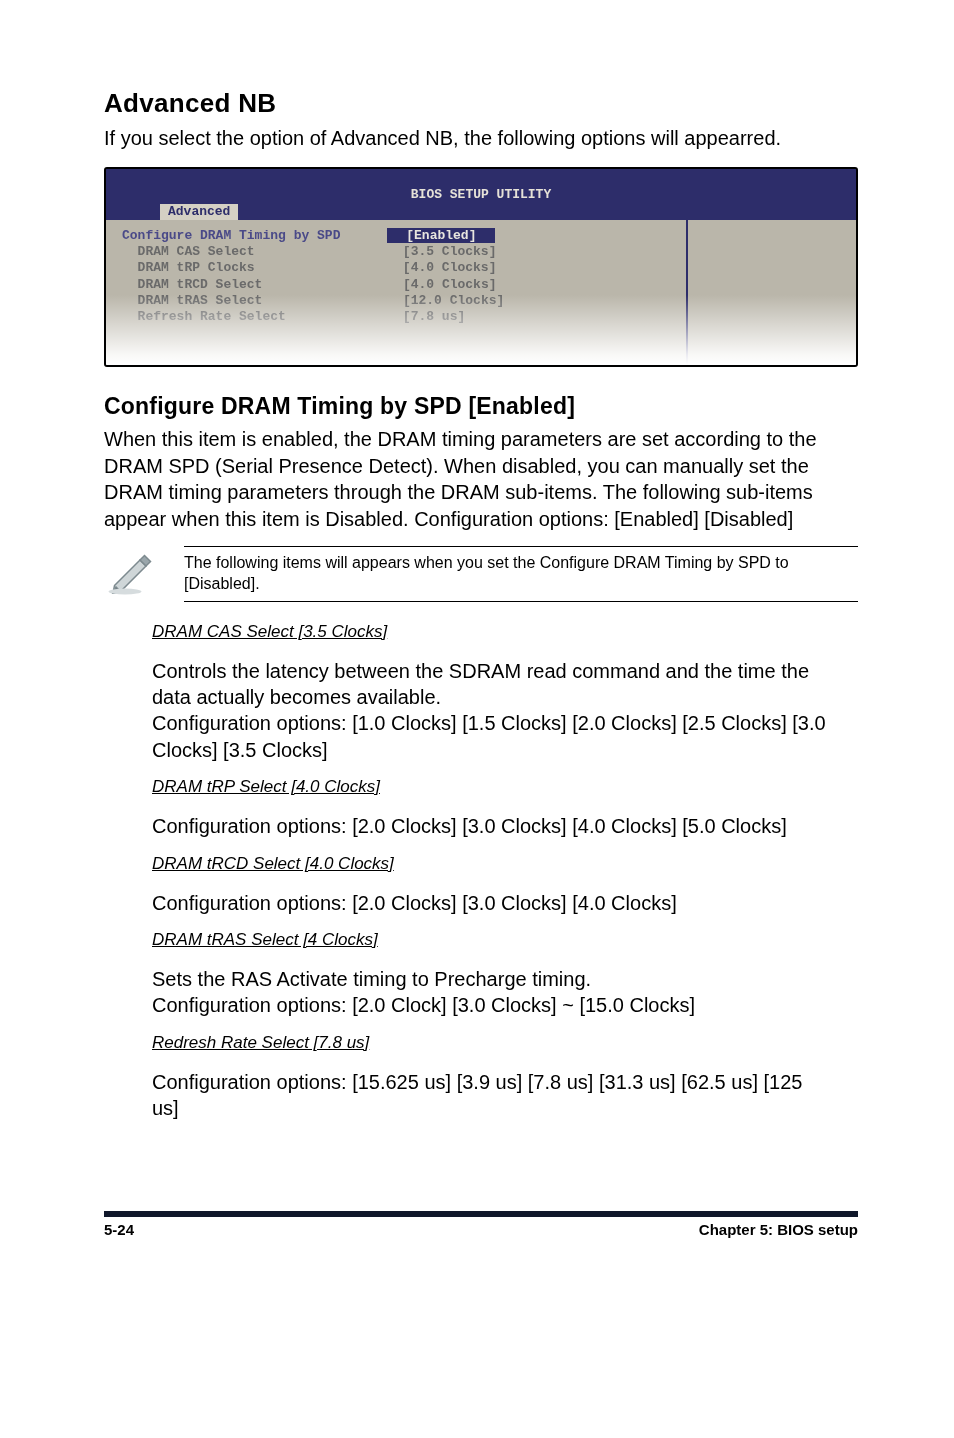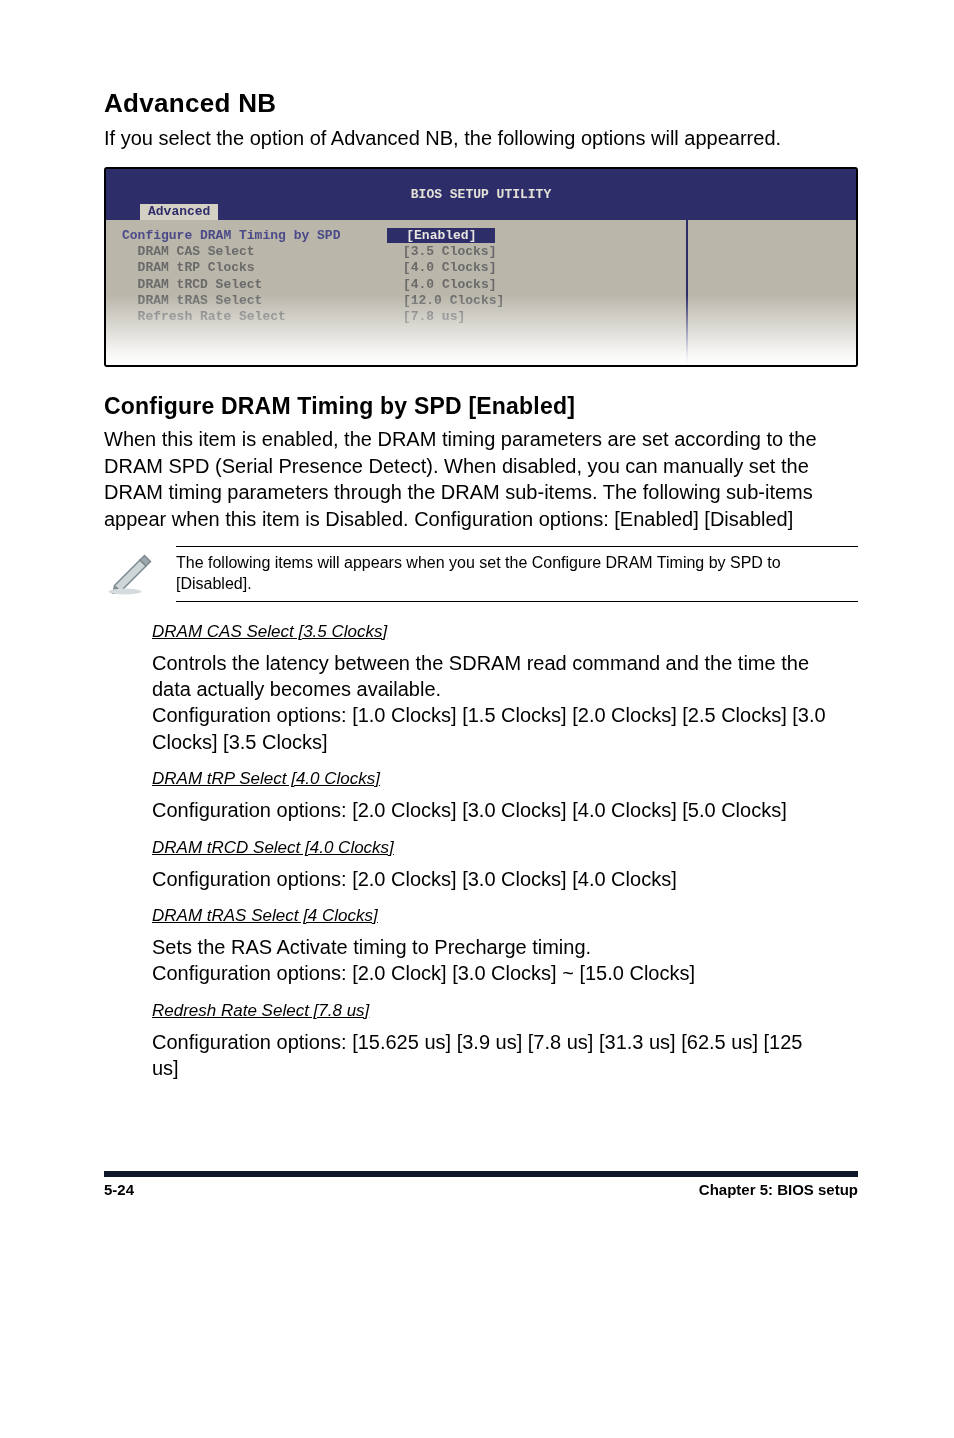--- a/index.html
+++ b/index.html
@@ -31,21 +31,21 @@
     color: #e6e2d8;
     text-align: center;
     padding: 18px 0 0;
     font-size: 13px;
   }
   .bios-tabbar { display: flex; background: #2d2d6a; }
   .bios-tab {
     background: #d4d0c4;
     color: #2d2d6a;
     padding: 0 8px;
-    margin-left: 34px;
+    margin-left: 54px;
     font-weight: 700;
   }
   .bios-body {
     display: flex;
     background: #bab6aa;
   }
   .bios-left {
     flex: 1;
     padding: 8px 16px 40px 16px;
     color: #4a4a88;
@@ -61,31 +61,31 @@
   }
   .bios-fade {
     position: absolute; left: 0; right: 0; bottom: 0; height: 70px;
     background: linear-gradient(to bottom, rgba(255,255,255,0) 0%, rgba(255,255,255,0.9) 85%, rgba(255,255,255,1) 100%);
     pointer-events: none;
   }
 
   .conf-desc { }
 
   
-  .note-wrap { display: flex; gap: 18px; margin: 14px 0 20px 0; align-items:flex-start;}
+  .note-wrap { display: flex; gap: 26px; margin: 14px 0 20px 0; align-items:flex-start;}
   .note-icon { width: 54px; flex: 0 0 54px; display:flex; justify-content:center; align-items:flex-start;}
   .note-icon svg { width: 48px; height: 52px; }
   .note-text-wrapper { flex:1; }
   .note-rule { border: none; border-top: 1px solid #000; margin: 0 0 6px 0; }
   .note-rule.bottom { margin: 6px 0 0 0; }
   .note-text { font-size: 16px; line-height: 1.3; }
 
   .sub-section { margin: 18px 0 0 48px; max-width: 680px; }
   .sub-section .ul-head { text-decoration: underline; font-style: italic; font-size: 17px; }
-  .sub-section p { margin-top: 8px; }
+  .sub-section p { margin-top: 16px; }
   .sub-section + .sub-section { margin-top: 14px; }
 
   .footer {
     display: flex; justify-content: space-between;
     border-top: 6px solid #0f172a;
     margin-top: 90px;
     padding-top: 4px;
     font-size: 15px;
     font-weight: 700;
     font-family: "Verdana", sans-serif;

